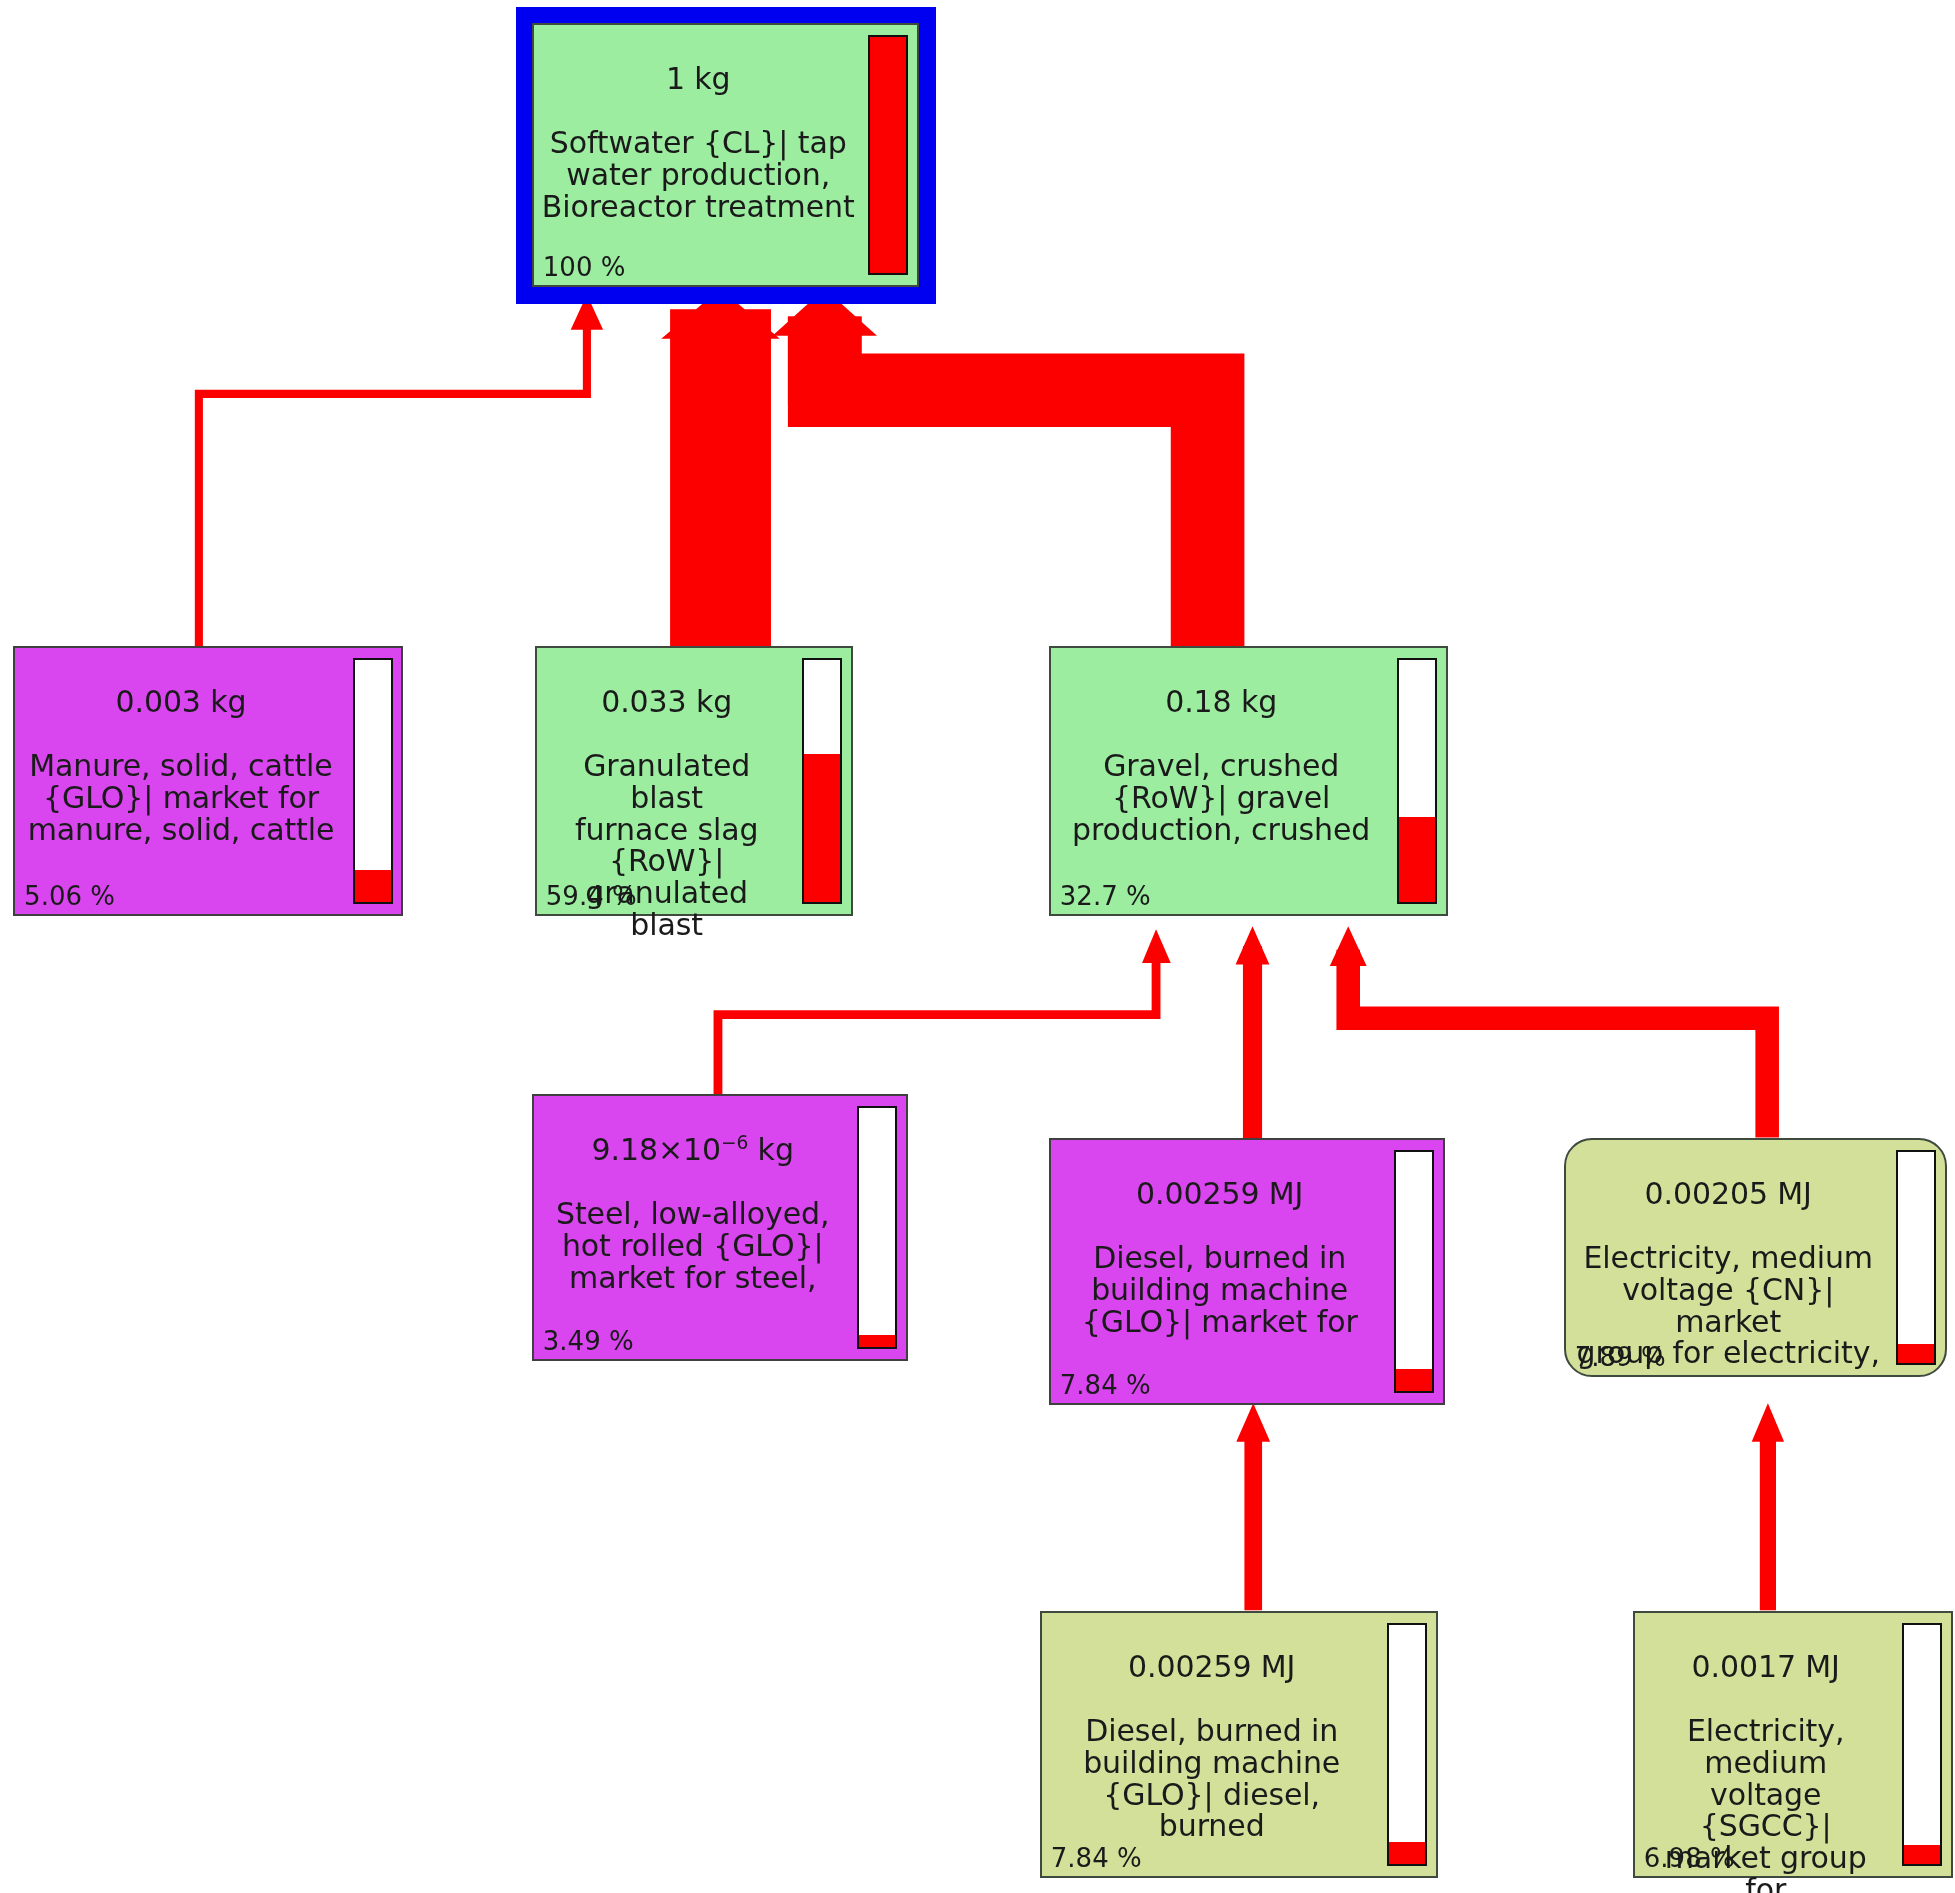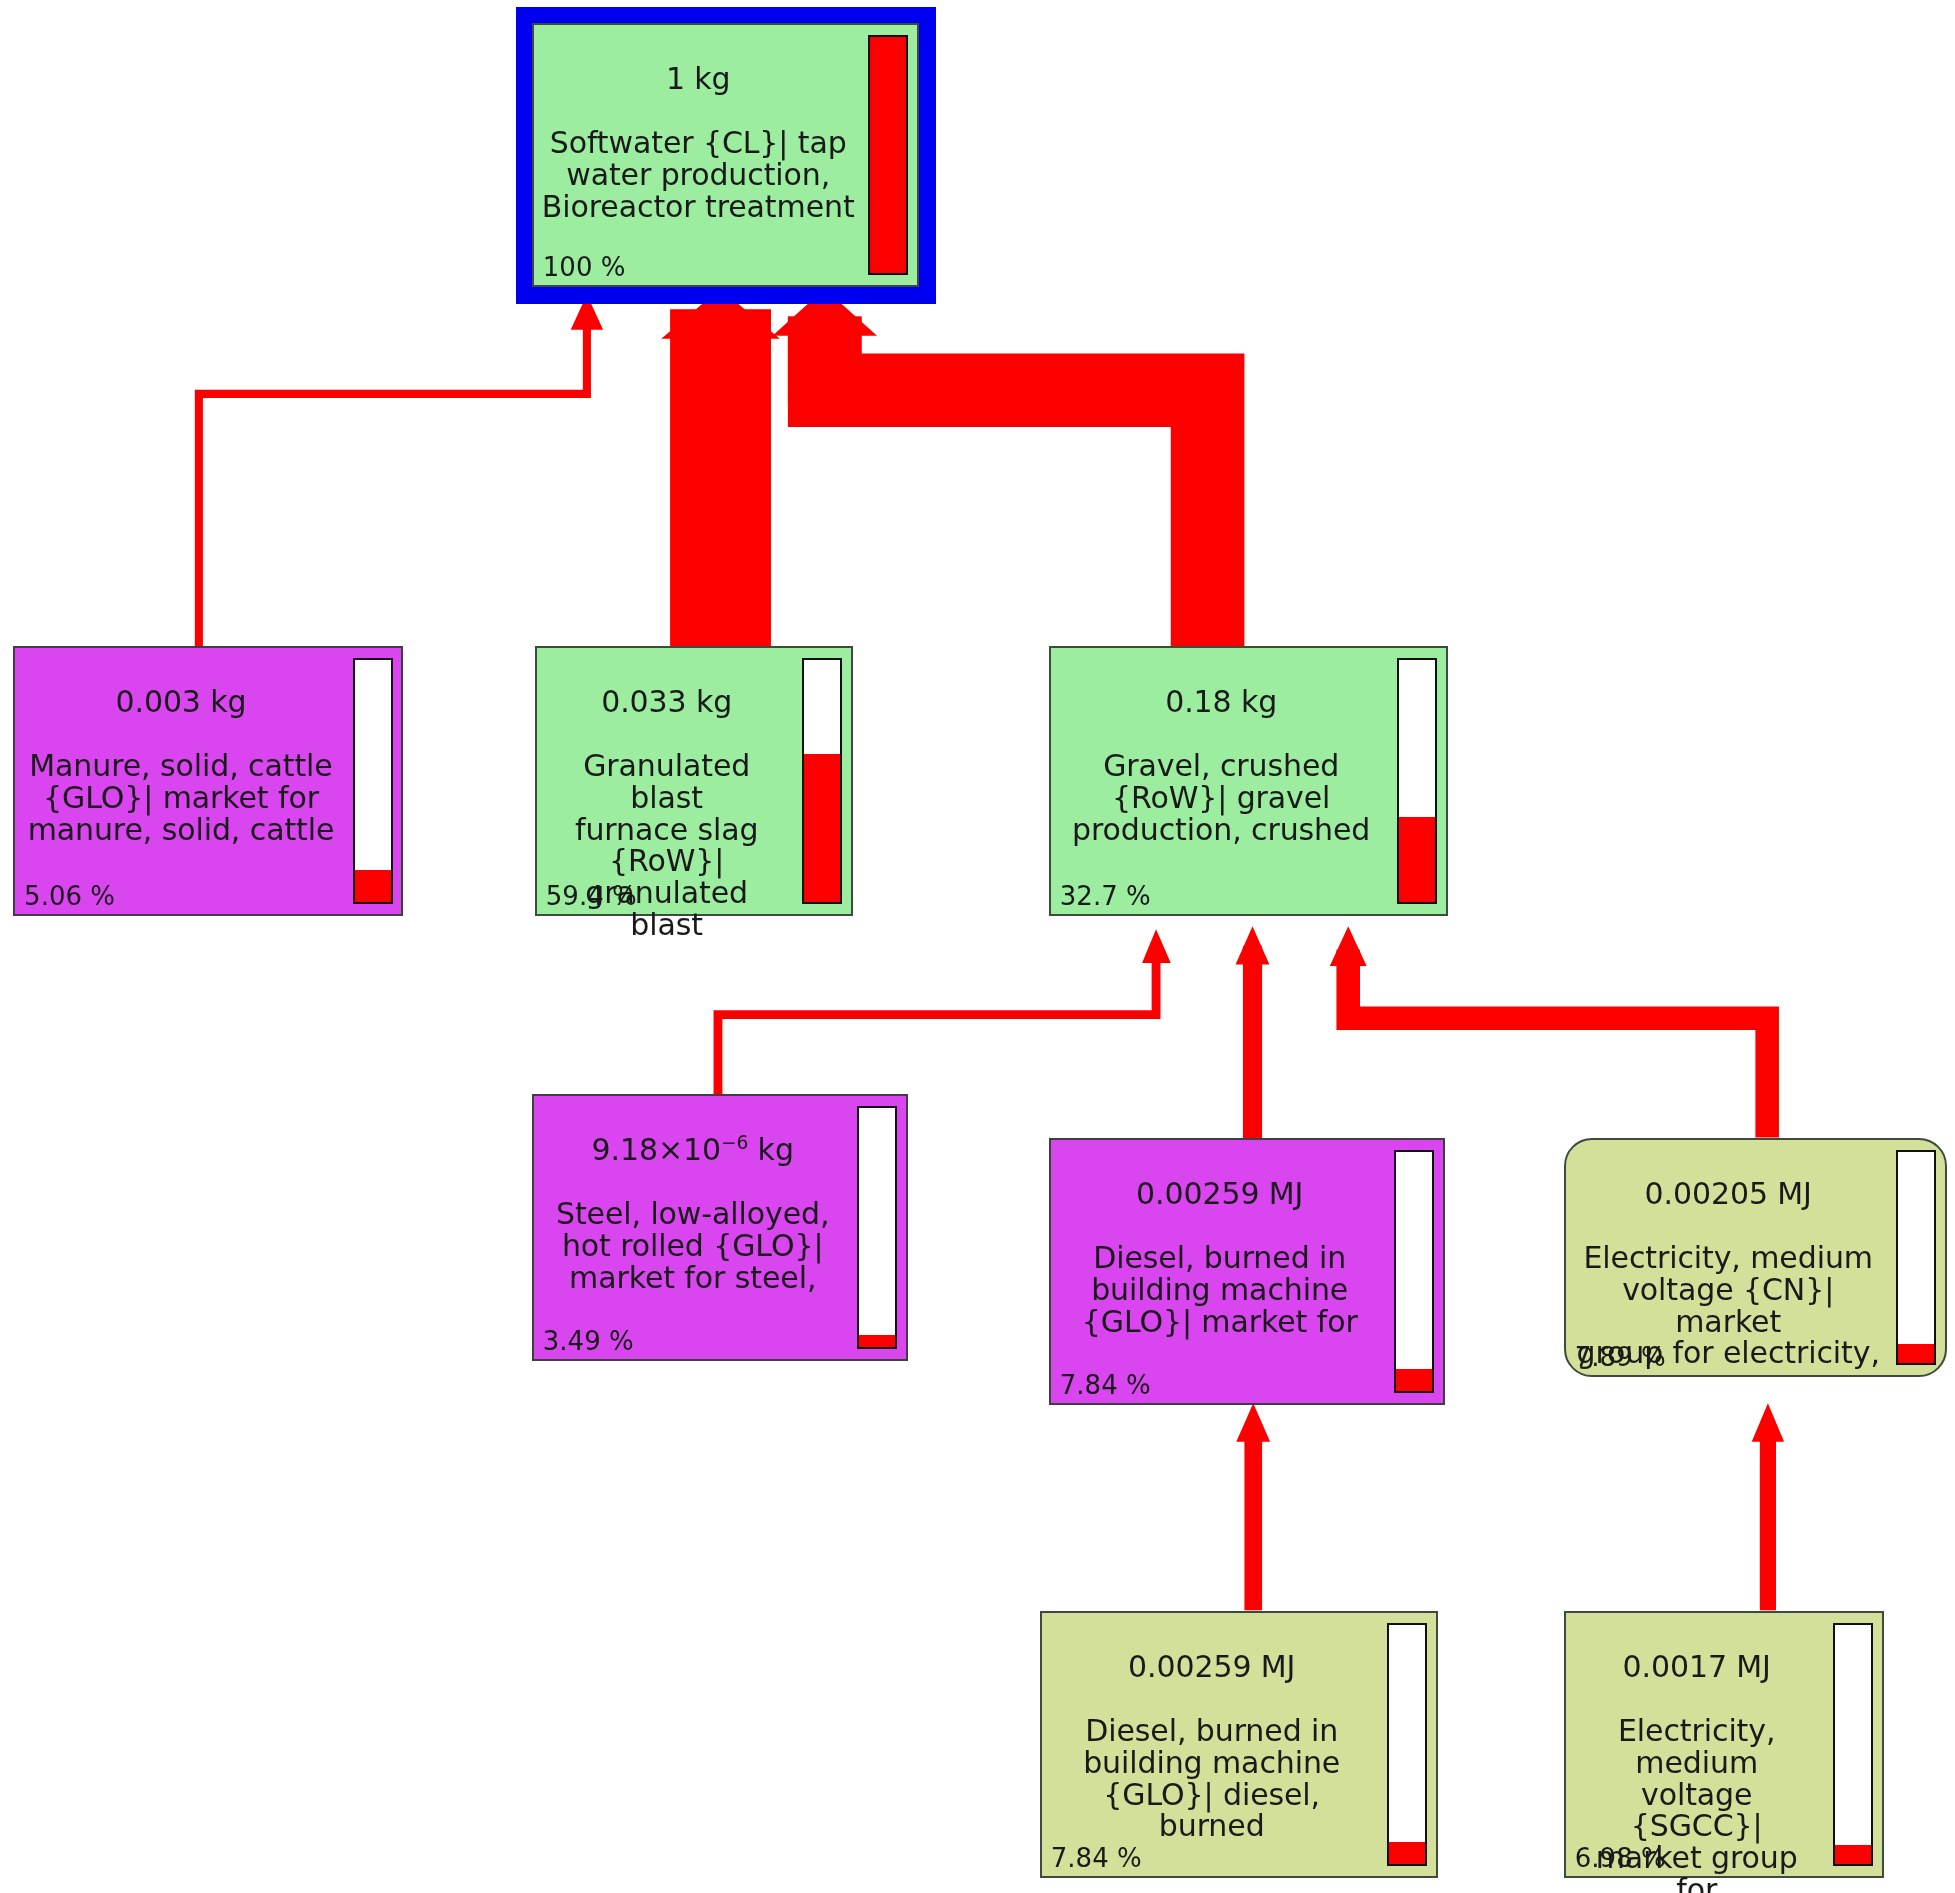--- a/index.html
+++ b/index.html
@@ -276,21 +276,21 @@
 building machine
 {GLO}| diesel, burned</span>
       </div>
       <div class="node-pct">7.84 %</div>
       <div class="gauge">
         <div class="gauge-fill" style="height: 9%;"></div>
       </div>
     </div>
   </div>
 
-  <div class="node olive" style="left:1564px; top:1611px; width:320px; height:267px;">
+  <div class="node olive" style="left:1633px; top:1611px; width:320px; height:267px;">
     <div class="node-inner">
       <div class="node-text">
         <span class="node-amount">0.0017 MJ</span>
         <span class="node-label">Electricity, medium
 voltage {SGCC}|
 market group for</span>
       </div>
       <div class="node-pct">6.98 %</div>
       <div class="gauge">
         <div class="gauge-fill" style="height: 8%;"></div>

